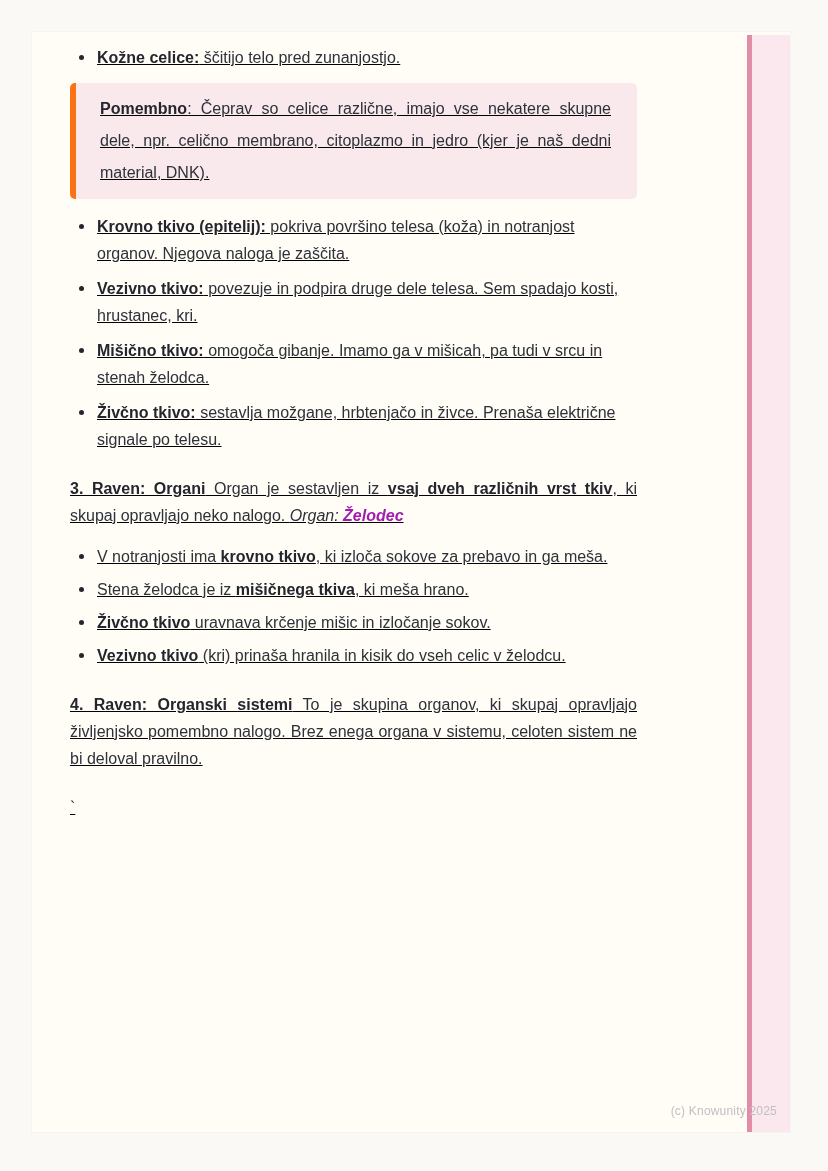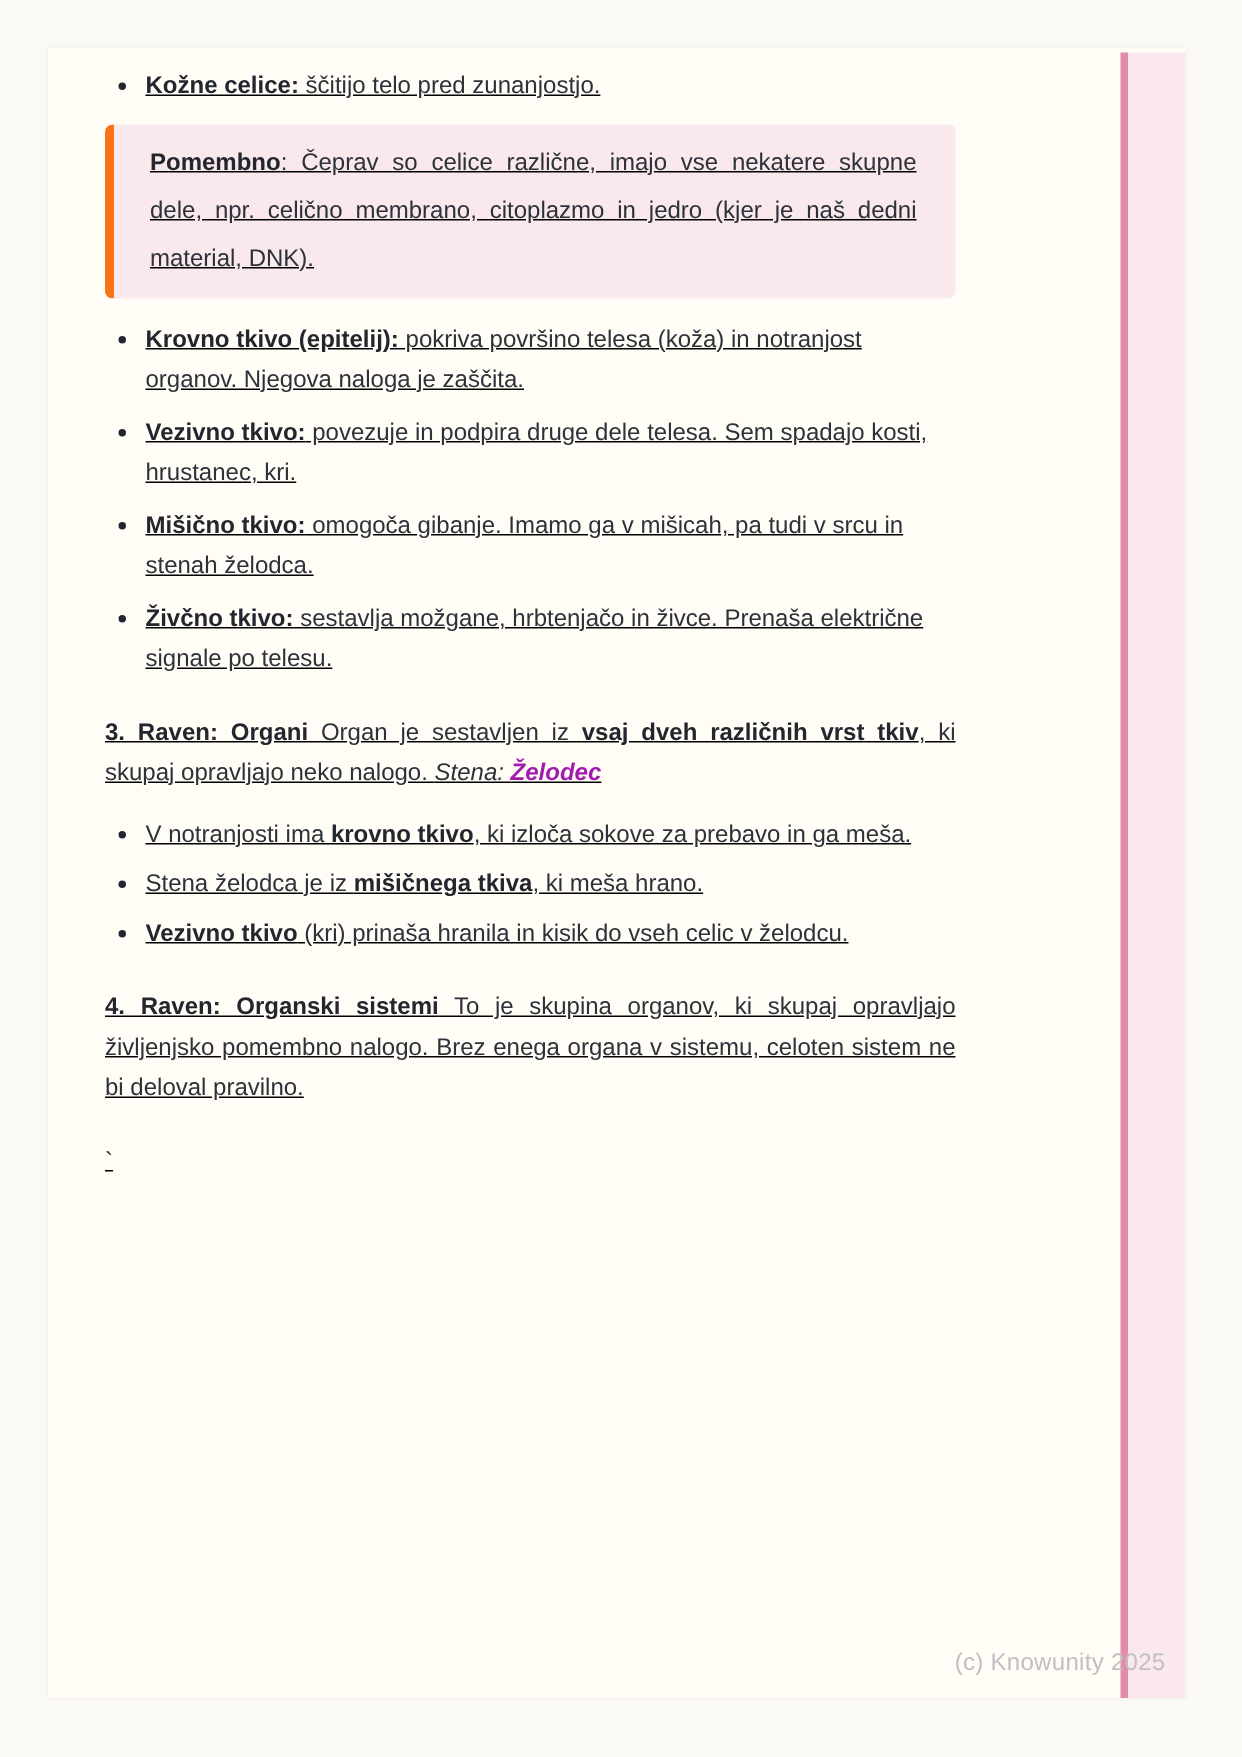--- a/index.html
+++ b/index.html
@@ -79,21 +79,21 @@
     line-height: 32px;
     text-align: justify;
   }
   .example-label { font-style: italic; }
   .example-name { font-style: italic; font-weight: 700; color: #a21caf; }
   .stray { margin-top: 22px; }
   .footer {
     position: absolute;
     right: 13px;
     bottom: 14px;
-    font-size: 16px;
+    font-size: 12px;
     letter-spacing: 0.2px;
     color: #c2bfc2;
     z-index: 2;
   }
 </style>
 </head>
 <body>
 
 <div class="card">
 
@@ -127,30 +127,34 @@
       <li>
           <span class="dot"></span>
           <p><strong>Mišično tkivo:</strong><span> omogoča gibanje. Imamo ga v mišicah, pa tudi v srcu in stenah želodca.</span></p>
         </li>
       <li>
           <span class="dot"></span>
           <p><strong>Živčno tkivo:</strong><span> sestavlja možgane, hrbtenjačo in živce. Prenaša električne signale po telesu.</span></p>
         </li>
     </ul>
 
-    <p class="para justify"><strong>3. Raven: Organi</strong><span> Organ je sestavljen iz </span><strong>vsaj dveh različnih vrst tkiv</strong><span>, ki skupaj opravljajo neko nalogo. </span><span class="example-label">Stena: </span><span class="example-name">Želodec</span></p>
+    <p class="para justify"><strong>3. Raven: Organi</strong><span> Organ je sestavljen iz </span><strong>vsaj dveh različnih vrst tkiv</strong><span>, ki skupaj opravljajo neko nalogo. </span><span class="example-label">Organ: </span><span class="example-name">Želodec</span></p>
 
     <ul class="list tight">
       <li>
           <span class="dot"></span>
           <p><span>V notranjosti ima </span><strong>krovno tkivo</strong><span>, ki izloča sokove za prebavo in ga meša.</span></p>
         </li>
       <li>
           <span class="dot"></span>
           <p><span>Stena želodca je iz </span><strong>mišičnega tkiva</strong><span>, ki meša hrano.</span></p>
+        </li>
+      <li>
+          <span class="dot"></span>
+          <p><span></span><strong>Živčno tkivo</strong><span> uravnava krčenje mišic in izločanje sokov.</span></p>
         </li>
       <li>
           <span class="dot"></span>
           <p><span></span><strong>Vezivno tkivo</strong><span> (kri) prinaša hranila in kisik do vseh celic v želodcu.</span></p>
         </li>
     </ul>
 
     <p class="para justify"><strong>4. Raven: Organski sistemi</strong><span> To je skupina organov, ki skupaj opravljajo življenjsko pomembno nalogo. Brez enega organa v sistemu, celoten sistem ne bi deloval pravilno.</span></p>
 
     <p class="stray">`</p>

